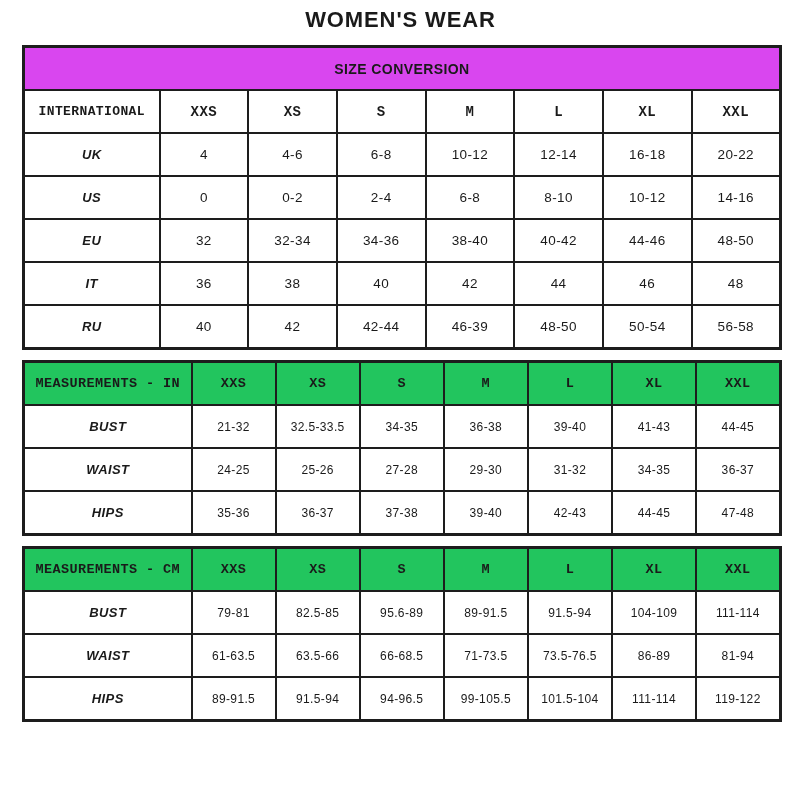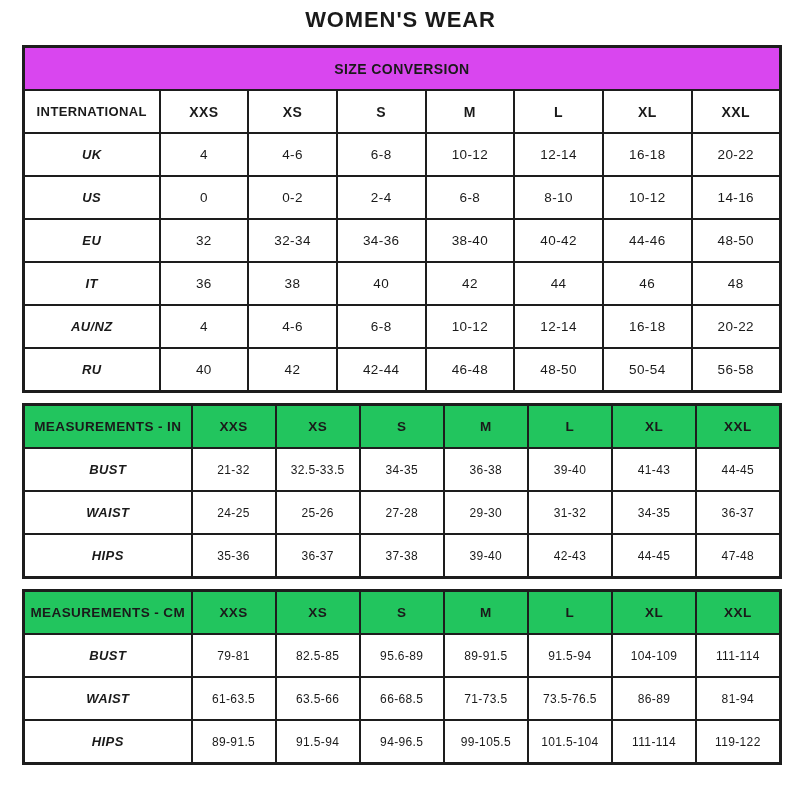--- a/index.html
+++ b/index.html
@@ -48,20 +48,21 @@
     background: #d946ef;
     font-weight: 700;
     font-size: 14px;
     letter-spacing: 0.07em;
   }
   
   td.head {
     font-weight: 600;
     font-size: 14px;
     letter-spacing: 0.05em;
+    font-family: Liberation Mono, monospace;
   }
   td.head.headlabel { font-size: 13px; }
   td.head.gray {
     background: #22c55e;
     font-weight: 700;
     font-size: 13.5px;
   }
   
   td.rowlabel {
     font-weight: 600;
@@ -138,35 +139,25 @@
           <td class="rowlabel">IT</td>
           <td class="val">36</td>
           <td class="val">38</td>
           <td class="val">40</td>
           <td class="val">42</td>
           <td class="val">44</td>
           <td class="val">46</td>
           <td class="val">48</td>
         </tr>
         <tr>
-          <td class="rowlabel">AU/NZ</td>
-          <td class="val">4</td>
-          <td class="val">4-6</td>
-          <td class="val">6-8</td>
-          <td class="val">10-12</td>
-          <td class="val">12-14</td>
-          <td class="val">16-18</td>
-          <td class="val">20-22</td>
-        </tr>
-        <tr>
           <td class="rowlabel">RU</td>
           <td class="val">40</td>
           <td class="val">42</td>
           <td class="val">42-44</td>
-          <td class="val">46-48</td>
+          <td class="val">46-39</td>
           <td class="val">48-50</td>
           <td class="val">50-54</td>
           <td class="val">56-58</td>
         </tr>
       </tbody>
   </table>
 
   <table class="tbl t23">
     <colgroup>
       <col style="width:168px">

